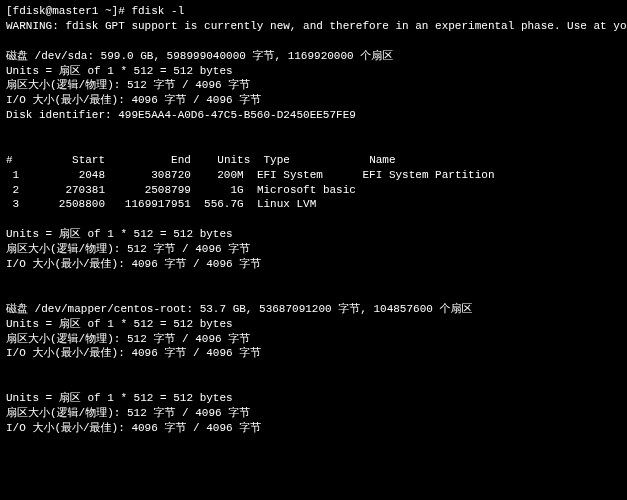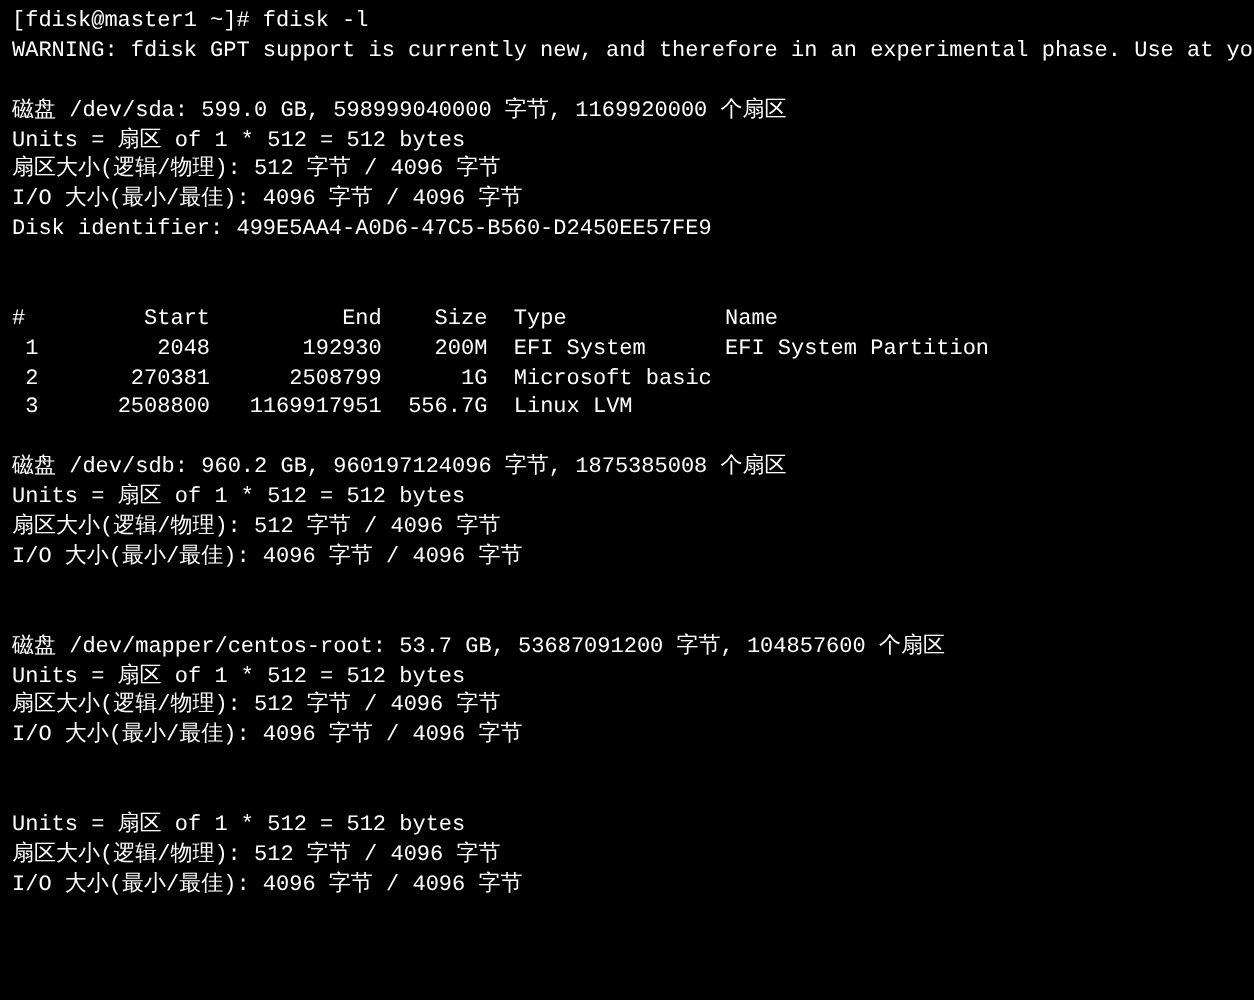--- a/index.html
+++ b/index.html
@@ -29,29 +29,28 @@
   <div class="line">磁盘 /dev/sda: 599.0 GB, 598999040000 字节, 1169920000 个扇区</div>
   <div class="line">Units = 扇区 of 1 * 512 = 512 bytes</div>
   <div class="line">扇区大小(逻辑/物理): 512 字节 / 4096 字节</div>
   <div class="line">I/O 大小(最小/最佳): 4096 字节 / 4096 字节</div>
   <div class="line">Disk identifier: 499E5AA4-A0D6-47C5-B560-D2450EE57FE9</div>
 </div>
 
 <div class="small-blank"></div>
 <div class="small-blank"></div>
 
-<div class="line"><span>#</span>         <span>Start</span>          <span>End</span>    <span>Size</span>  <span>Type</span>            <span>Name</span></div>
-<div class="line"><span> 1</span>         <span>2048</span>       <span>192930</span>    <span>200M</span>  <span>EFI System</span>      <span>EFI System Partition</span></div>
+<div class="line"><span>#</span>         <span>Start</span>          <span>End</span>    <span>Units</span>  <span>Type</span>            <span>Name</span></div>
+<div class="line"><span> 1</span>         <span>2048</span>       <span>308720</span>    <span>200M</span>  <span>EFI System</span>      <span>EFI System Partition</span></div>
 <div class="line"><span> 2</span>       <span>270381</span>      <span>2508799</span>      <span>1G</span>  <span>Microsoft basic</span></div>
 <div class="line"><span> 3</span>      <span>2508800</span>   <span>1169917951</span>  <span>556.7G</span>  <span>Linux LVM</span></div>
 
 <div class="small-blank"></div>
 
 <div class="block">
-  <div class="line">磁盘 /dev/sdb: 960.2 GB, 960197124096 字节, 1875385008 个扇区</div>
   <div class="line">Units = 扇区 of 1 * 512 = 512 bytes</div>
   <div class="line">扇区大小(逻辑/物理): 512 字节 / 4096 字节</div>
   <div class="line">I/O 大小(最小/最佳): 4096 字节 / 4096 字节</div>
 </div>
 
 <div class="small-blank"></div>
 <div class="small-blank"></div>
 
 <div class="block">
   <div class="line">磁盘 /dev/mapper/centos-root: 53.7 GB, 53687091200 字节, 104857600 个扇区</div>

